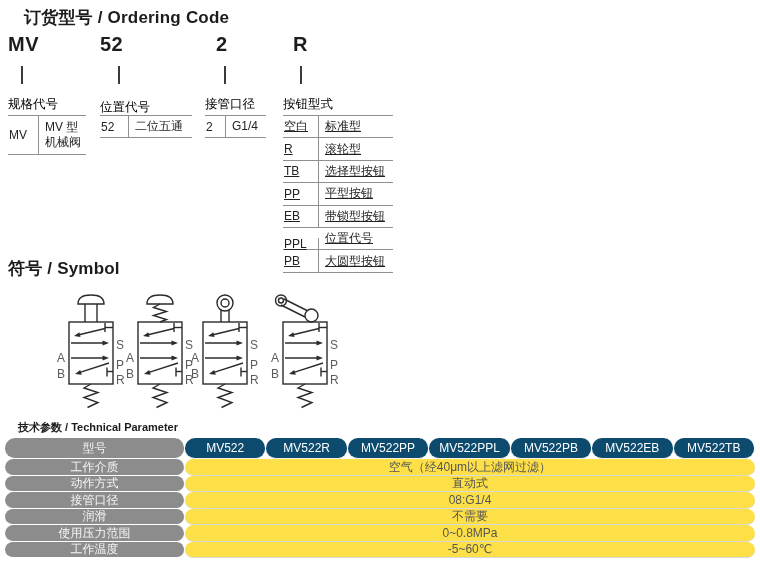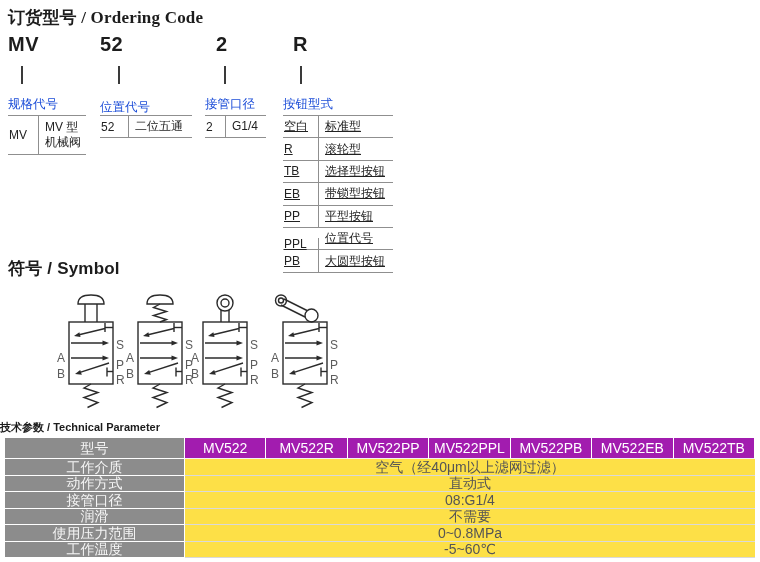--- a/index.html
+++ b/index.html
@@ -6,50 +6,50 @@
   body{font-family:"Liberation Sans","DejaVu Sans",sans-serif;}
   .page{position:relative;width:760px;height:562px;background:#fff;overflow:hidden;color:#1c1c1c;}
 
   
   .h-big{position:absolute;font-size:17px;font-weight:bold;letter-spacing:0.2px;}
   .h-small{position:absolute;font-size:11px;font-weight:bold;}
 
   
   .code{position:absolute;font-size:20px;font-weight:bold;letter-spacing:0.5px;}
   .tick{position:absolute;width:1.5px;height:18px;background:#3a3a3a;}
-  .part-label{position:absolute;font-size:12.5px;color:#1d4ed8;}
+  .part-label{position:absolute;font-size:12.5px;color:#000000;}
   .ctable{position:absolute;border-top:1px solid #8f8f8f;font-size:12px;color:#222;}
   .crow{display:flex;align-items:stretch;border-bottom:1px solid #8f8f8f;height:21.4px;}
   .crow.tall{height:38px;}
   .ck{border-right:1px solid #8f8f8f;display:flex;align-items:center;padding:0 3px 0 1px;flex:0 0 auto;}
   .cv{display:flex;align-items:center;padding:1px 2px 1px 6px;line-height:1.25;flex:1;}
 
   
   .fig{position:absolute;top:292px;width:100px;height:132px;}
   .fig svg{display:block;}
   .stk{stroke:#2b2b2b;stroke-width:1.4;fill:none;}
   .arr{fill:#2b2b2b;stroke:none;}
   .ptxt{font-size:12px;fill:#5c5c5c;font-family:"Liberation Sans","DejaVu Sans",sans-serif;}
 
   
   .tech-table{position:absolute;left:5px;top:438px;width:750px;display:grid;
     grid-template-columns:180px repeat(7,1fr);}
-  .cell{display:flex;align-items:center;justify-content:center;font-size:14px;line-height:1;}
+  .cell{display:flex;align-items:center;justify-content:center;font-size:12px;line-height:1;border-radius:10px;}
   .th{height:20px;}
   .td{height:16.5px;box-sizing:border-box;}
   .lblc{background:#8c8c8c;color:#f5f5f5;border-right:1px solid #fff;border-bottom:1px solid #fff;}
-  .mdlc{background:#a21caf;color:#fff;border-right:1px solid #fff;border-bottom:1px solid #f2f2f2;}
+  .mdlc{background:#0c4a6e;color:#fff;border-right:1px solid #fff;border-bottom:1px solid #f2f2f2;}
   .valc{background:#fde047;color:#555;border-bottom:1px solid #d9d9d9;grid-column:2 / -1;}
 </style>
 </head>
 <body>
 
 <div class="page">
 
-  <div class="h-big" style="left:8px;top:6px;font-family:Liberation Serif, serif;">订货型号 / Ordering Code</div>
+  <div class="h-big" style="left:24px;top:6px;">订货型号 / Ordering Code</div>
 
   <div class="code" style="left:8px;top:33px;">MV</div>
   <div class="code" style="left:100px;top:33px;">52</div>
   <div class="code" style="left:216px;top:33px;">2</div>
   <div class="code" style="left:293px;top:33px;">R</div>
 
   <div class="tick" style="left:21px;top:66px;"></div>
   <div class="tick" style="left:118px;top:66px;"></div>
   <div class="tick" style="left:224px;top:66px;"></div>
   <div class="tick" style="left:300px;top:66px;"></div>
@@ -87,26 +87,26 @@
     </div>
     <div class="crow">
       <div class="ck" style="width:31px;">R</div>
       <div class="cv">滚轮型</div>
     </div>
     <div class="crow">
       <div class="ck" style="width:31px;">TB</div>
       <div class="cv">选择型按钮</div>
     </div>
     <div class="crow">
+      <div class="ck" style="width:31px;">PP</div>
+      <div class="cv">平型按钮</div>
+    </div>
+    <div class="crow">
       <div class="ck" style="width:31px;">EB</div>
       <div class="cv">带锁型按钮</div>
-    </div>
-    <div class="crow">
-      <div class="ck" style="width:31px;">PP</div>
-      <div class="cv">平型按钮</div>
     </div>
     <div class="crow">
       <div class="ck" style="width:31px;margin-top:10px;">PPL</div>
       <div class="cv">位置代号</div>
     </div>
     <div class="crow">
       <div class="ck" style="width:31px;">PB</div>
       <div class="cv">大圆型按钮</div>
     </div>
   </div>
@@ -240,21 +240,21 @@
         <polygon class="arr" points="34,82 39.2,77.9 40.8,82.7"></polygon>
         <text class="ptxt" x="24" y="70" text-anchor="end">A</text>
         <text class="ptxt" x="24" y="86" text-anchor="end">B</text>
         <text class="ptxt" x="75" y="57">S</text>
         <text class="ptxt" x="75" y="77">P</text>
         <text class="ptxt" x="75" y="92">R</text>
       </g>
     </svg>
   </div>
 
-  <div class="h-small" style="left:0;top:420px;">技术参数 / Technical Parameter</div>
+  <div class="h-small" style="left:18px;top:420px;">技术参数 / Technical Parameter</div>
 
   <div class="tech-table">
 
     <div class="cell th lblc">型号</div>
     <div class="cell th mdlc">MV522</div>
     <div class="cell th mdlc">MV522R</div>
     <div class="cell th mdlc">MV522PP</div>
     <div class="cell th mdlc">MV522PPL</div>
     <div class="cell th mdlc">MV522PB</div>
     <div class="cell th mdlc">MV522EB</div>

